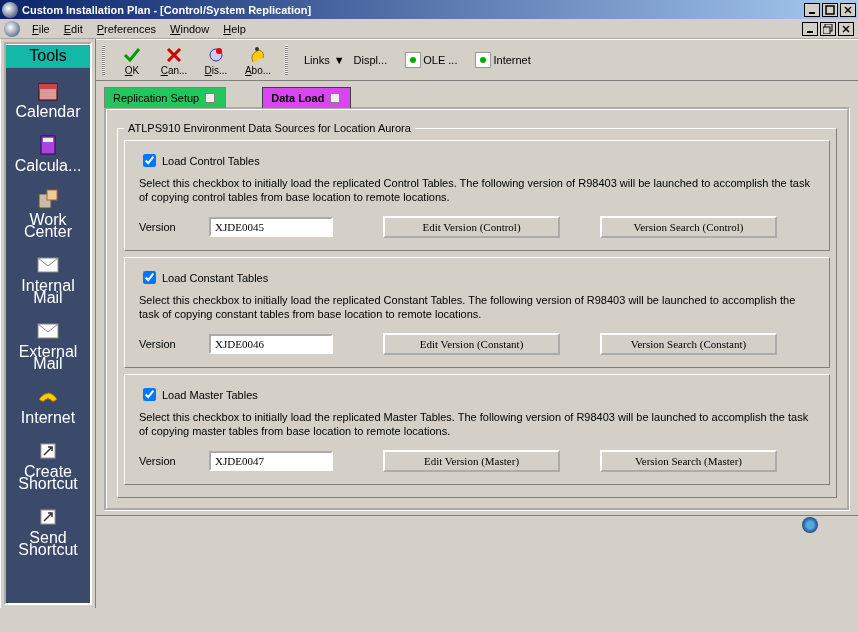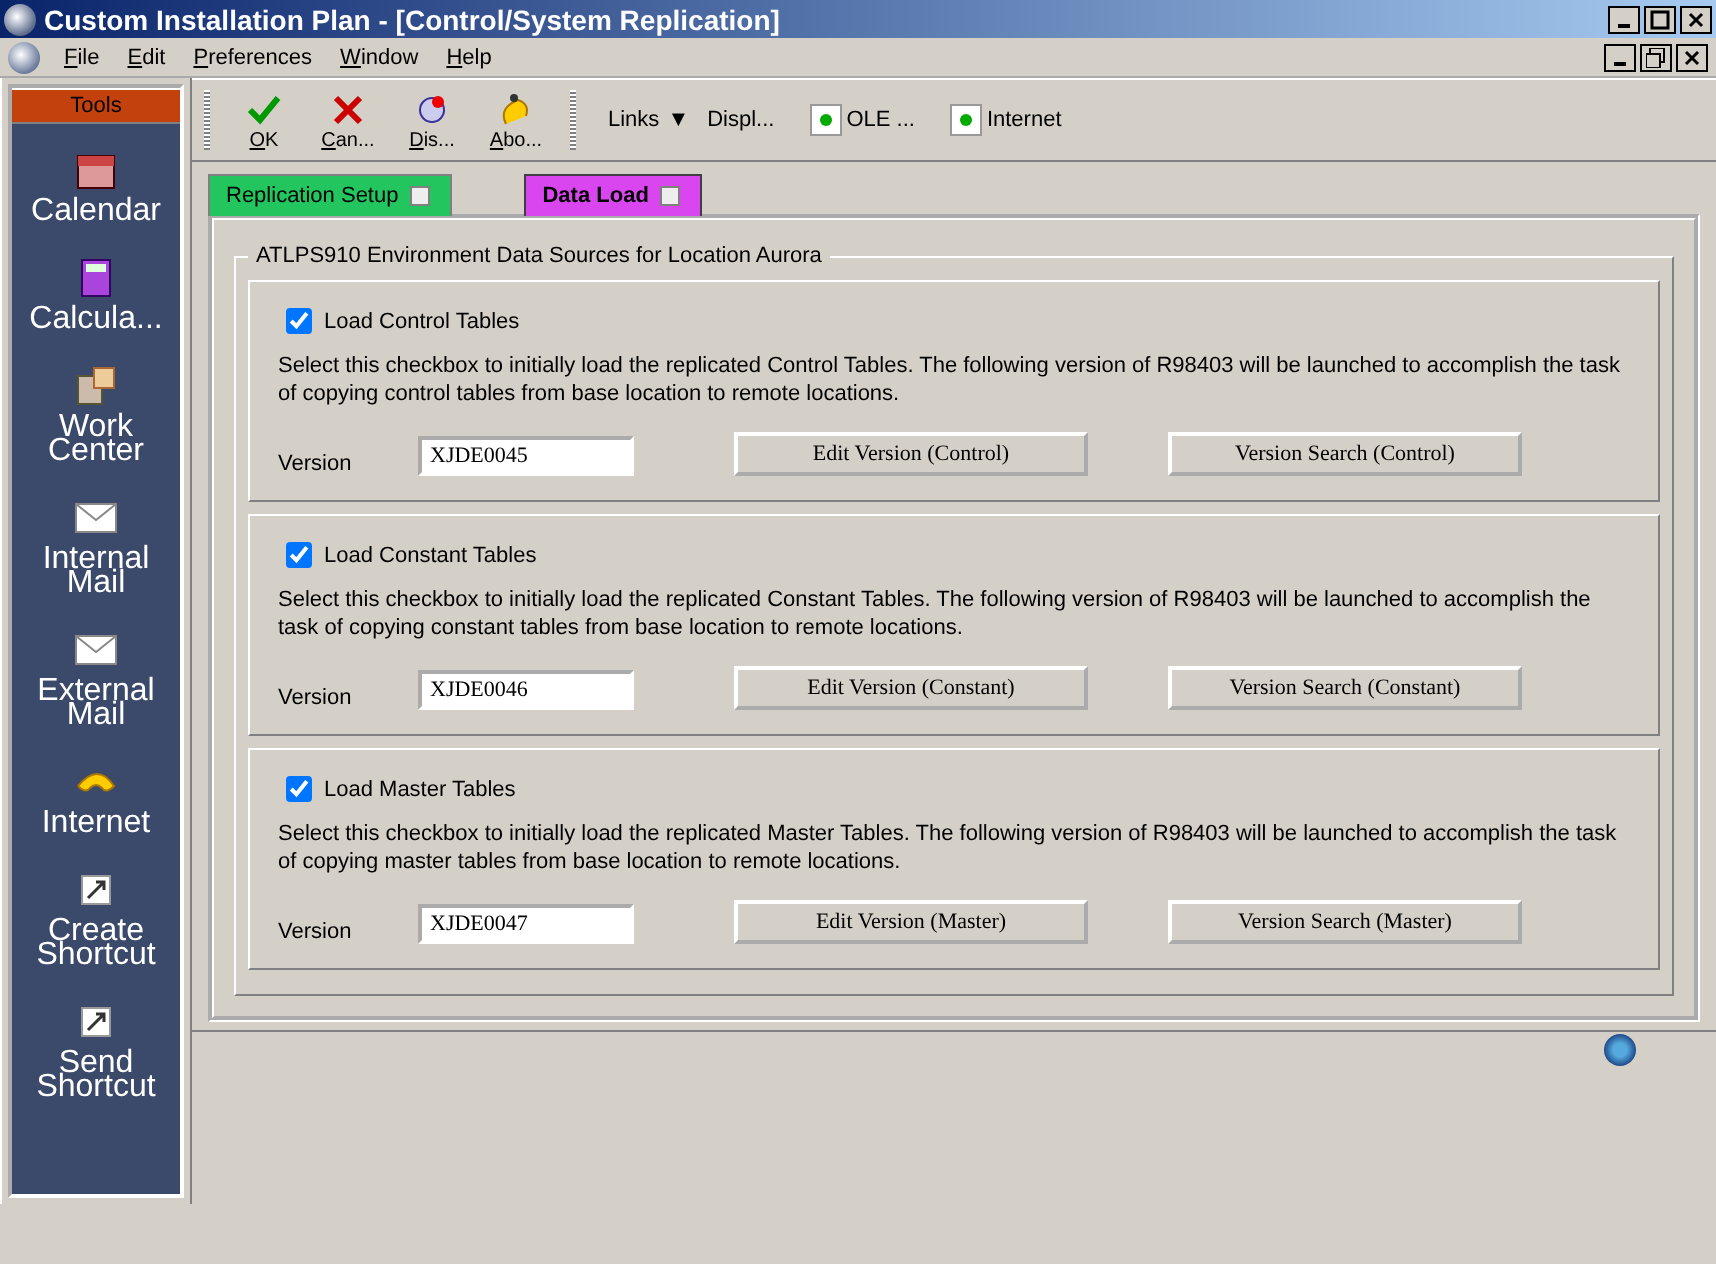--- a/index.html
+++ b/index.html
@@ -14,21 +14,21 @@
   }
   
   .titlebar {
     height: 19px;
     background: linear-gradient(to right, #0a246a, #a6caf0);
     color: #fff;
     display: flex;
     align-items: center;
     padding: 0 2px;
     font-weight: bold;
-    font-size: 14px;
+    font-size: 11px;
   }
   .titlebar .title-icon { width: 16px; height: 16px; margin-right: 4px; background: radial-gradient(circle at 40% 40%, #fff, #5a6a8a 70%); border-radius:50%; }
   .titlebar .title-text { flex: 1; white-space: nowrap; }
   .title-controls { display:flex; gap:2px; margin-left:auto; }
   .title-btn { width:16px; height:14px; background:#d4d0c8; border:1px solid #000; display:flex; align-items:center; justify-content:center; cursor:pointer; }
   .title-btn svg { width:10px; height:10px; }
   
   .menubar { height:20px; display:flex; align-items:center; padding:0 4px; gap:2px; background:#d4d0c8; border-bottom:1px solid #aaa; }
   .submenu-icon { width:16px; height:16px; margin-right:4px; background: radial-gradient(circle at 40% 40%, #fff, #6a7a9a 70%); border-radius:50%; }
   .menu-item { padding:2px 6px; cursor:pointer; }
@@ -41,42 +41,42 @@
   .toolbar { height:42px; border-top:1px solid #fff; border-bottom:1px solid #808080; display:flex; align-items:center; padding:2px 6px; gap:0; background:#d4d0c8;}
   .grip { width:3px; height:30px; background:repeating-linear-gradient(#fff 0 1px,#808080 1px 2px); margin-right:6px;}
   .tbtn { display:flex; flex-direction:column; align-items:center; width:42px; font-size:10px; cursor:pointer; }
   .tbtn .ic { width:20px; height:20px; display:flex; align-items:center;justify-content:center; }
   .tbtn span { margin-top:0px; }
   .links-label { margin:0 4px 0 10px; }
   .link-item { display:flex; align-items:center; margin:0 6px; cursor:pointer; padding:2px 3px; }
   .link-item .lic { width:16px;height:16px; margin-right:2px; border:1px solid #999; background:#fff; display:flex; align-items:center;justify-content:center;}
   
   .tools-box { border:2px inset #fff; background:#d4d0c8; }
-  .tools-header { text-align:center; background:#c2410c; border-bottom:1px solid #808080; border-top:1px solid #fff; padding:2px 0; font-size:11px;}
+  .tools-header { text-align:center; background:#14b8a6; border-bottom:1px solid #808080; border-top:1px solid #fff; padding:2px 0; font-size:16px;}
   .tools-body { background:#3b4a6b; color:#fff; min-height:535px; padding-top:6px;}
   .tool-item { text-align:center; margin:4px 0 14px 0; cursor:pointer; }
   .tool-item .ticon { width:26px;height:26px; margin:0 auto 2px; display:flex; align-items:center; justify-content:center; }
   .tool-item .tlabel { color:#fff; font-size:16px; line-height:12px; }
   
   .content { padding:6px 8px 4px 8px; }
   .tabs { display:flex; align-items:flex-end; margin-bottom:-1px; position:relative; z-index:2;}
   .tab { border:1px solid #808080; border-bottom:none; padding:4px 10px 4px 8px; background:#d4d0c8; margin-right:0px; display:flex; align-items:center; cursor:pointer; font-size:11px;}
   .tab.inactive { background:#22c55e; }
   .tab.active { background:#d946ef; border-color:#404040; font-weight:bold;margin-left:36px; }
   .tab .close-sq { width:10px; height:10px; border:1px solid #808080; background:#eee; margin-left:6px;}
   .panel { border:3px groove #fff; padding:8px 6px 6px 6px; background:#d4d0c8; }
   fieldset.main-fs { border:1px solid #808080; border-top:1px solid #fff; border-left:1px solid #fff; padding:6px 6px 6px 6px; margin:4px; }
   fieldset.main-fs > legend { font-size:11px; padding:0 4px; }
   .sub-box { border:1px solid #808080; border-top:1px solid #fff; border-left:1px solid #fff; padding:6px 14px 12px 14px; margin-bottom:6px; background:#d4d0c8;}
   .chk-row { display:flex; align-items:center; margin:4px 0 6px 0; }
   .chk-row input { margin-right:6px; }
   .desc { margin:2px 0 8px 0; line-height:14px; }
-  .ver-row { display:flex; align-items:flex-end; gap:10px; margin-top:12px;}
+  .ver-row { display:flex; align-items:center; gap:10px; margin-top:12px;}
   .ver-label { width:60px;}
-  input.text { width:108px; height:20px; border:2px inset #fff; background:#fff; font:11px Tahoma; padding:1px 4px;}
+  input.text { width:124px; height:20px; border:2px inset #fff; background:#fff; font:11px Tahoma; padding:1px 4px;}
   button.win { height:22px; width:177px; border:2px outset #fff; background:#d4d0c8; font:11px Tahoma; cursor:pointer;}
   .btn-spacer { width:30px;}
   .status { height:18px; background:#d4d0c8; border-top:1px solid #808080; display:flex; justify-content:flex-end; align-items:center; padding:0 40px;}
   .globe { width:16px;height:16px; background:radial-gradient(circle,#5ad 30%,#137 80%); border-radius:50%;}
 </style>
 </head>
 <body>
 
 <div class="titlebar">
   <div class="title-icon"></div>

